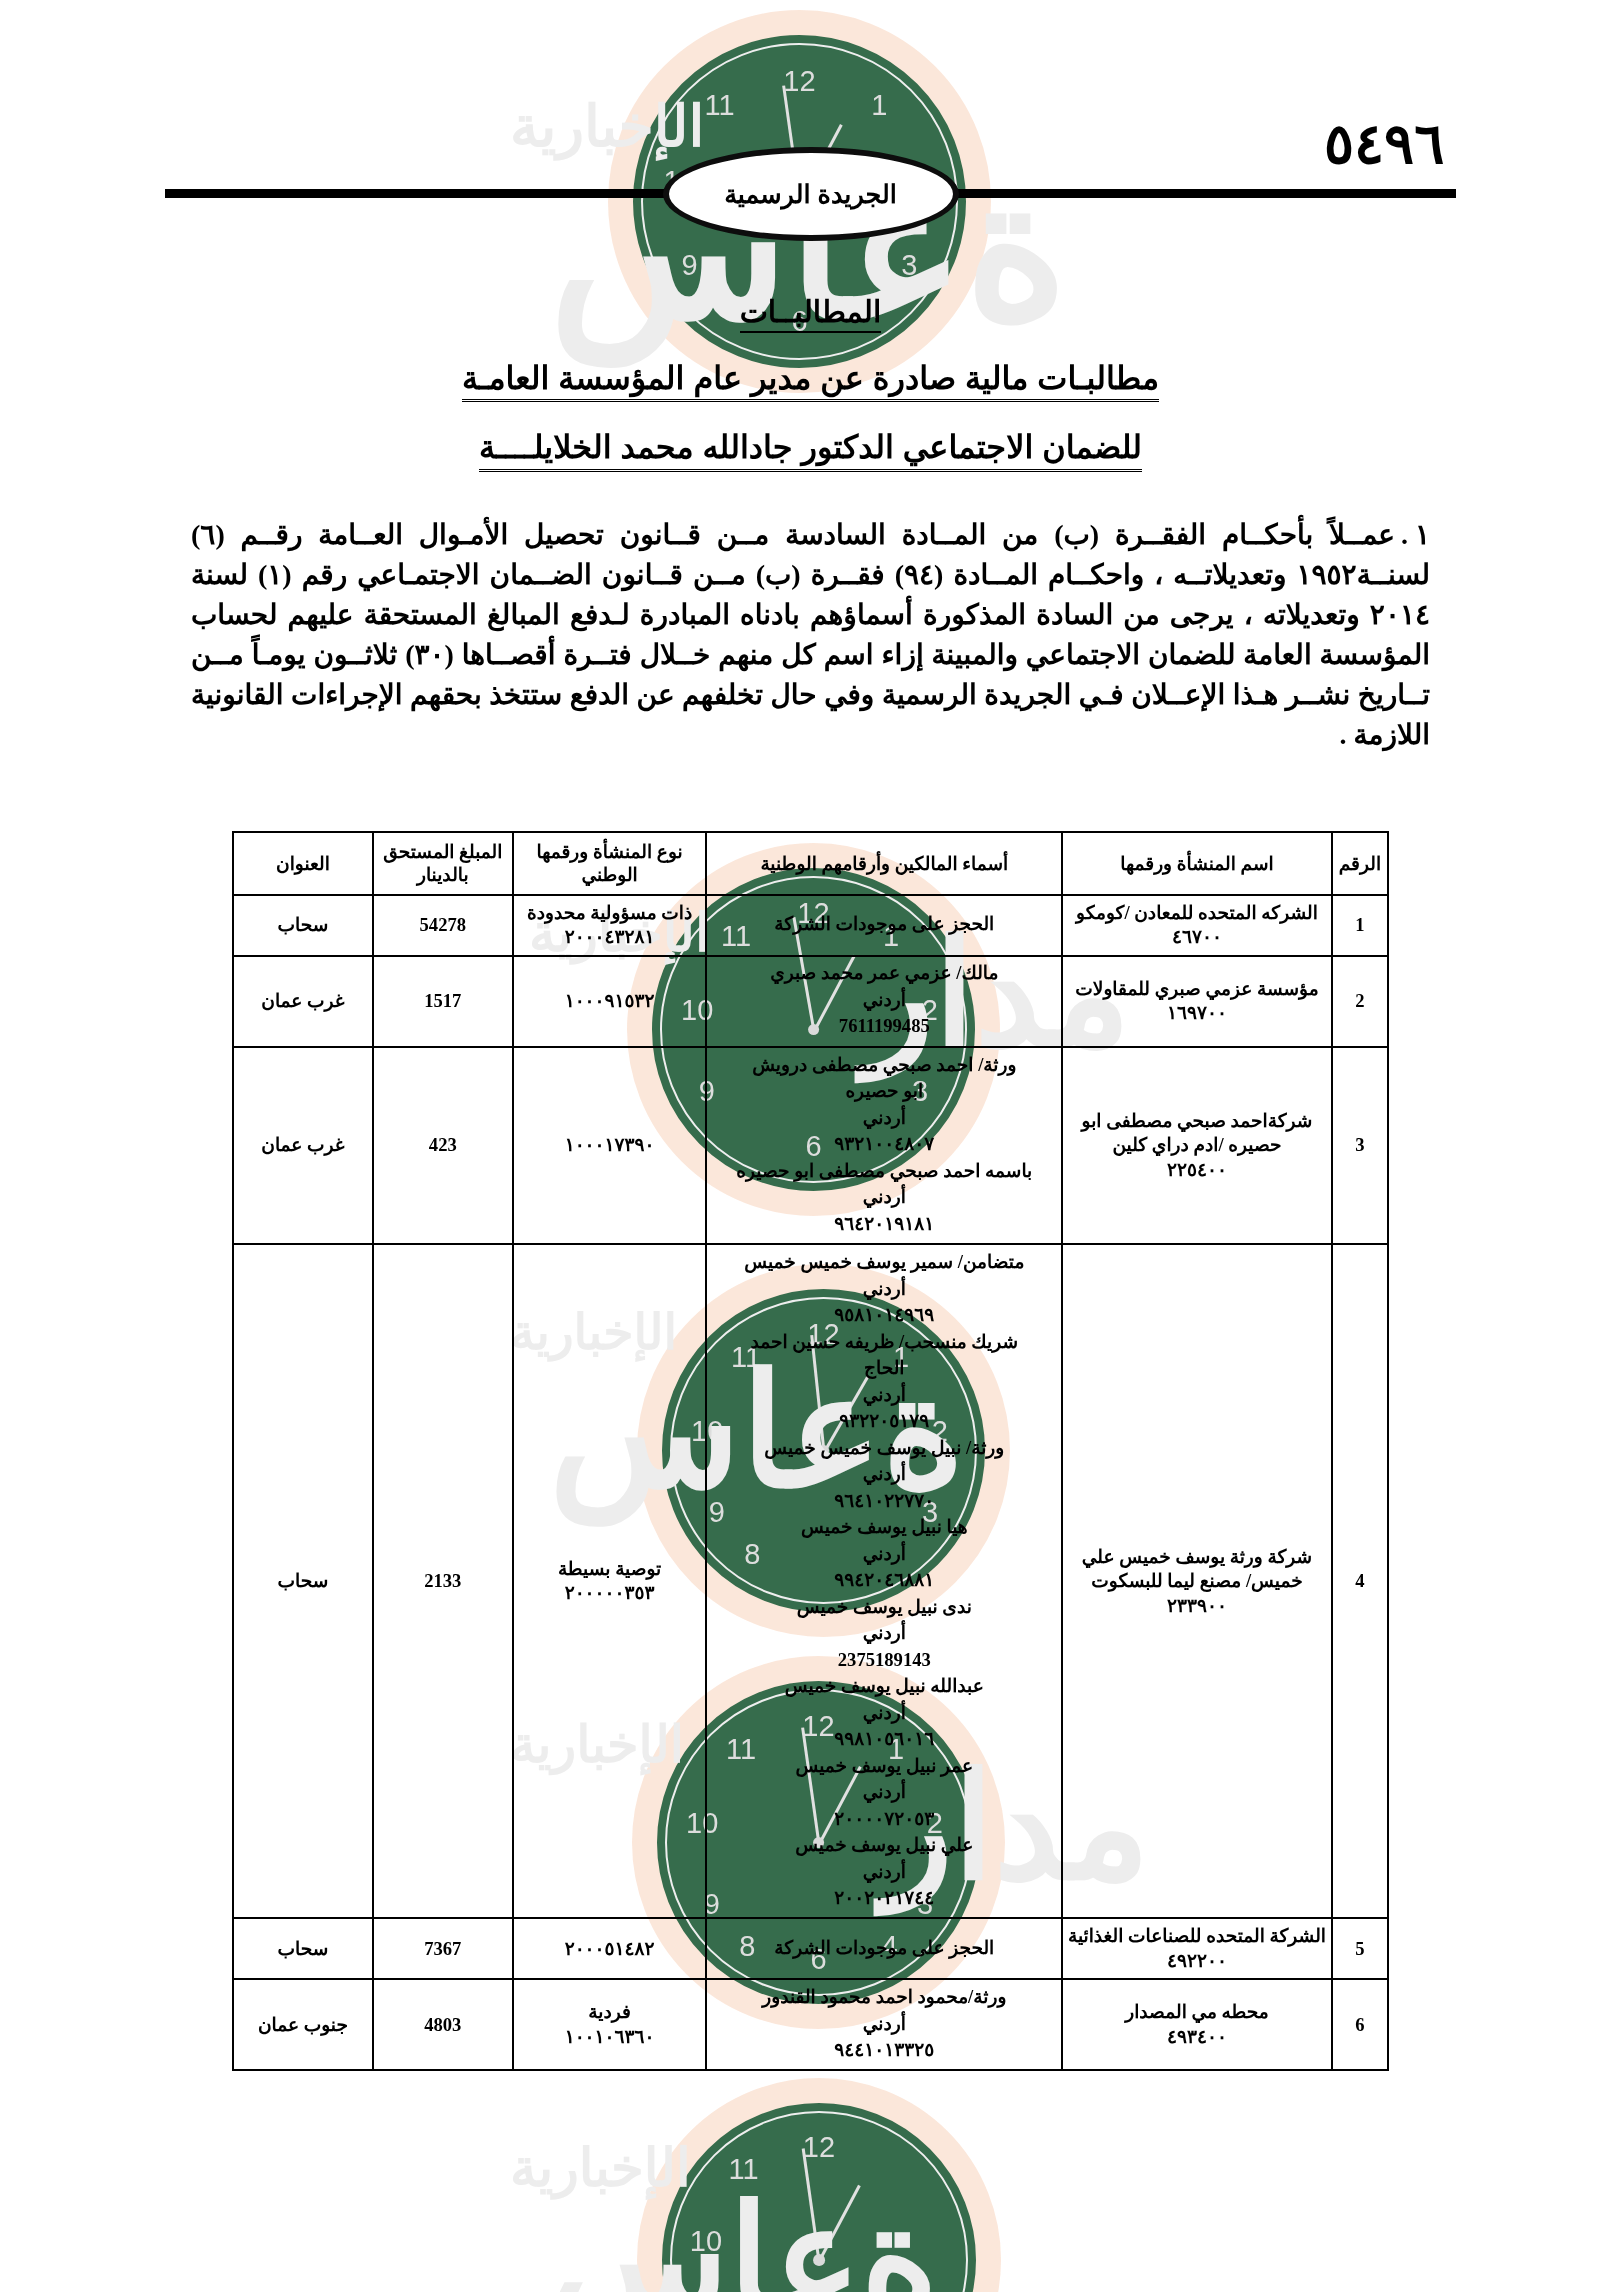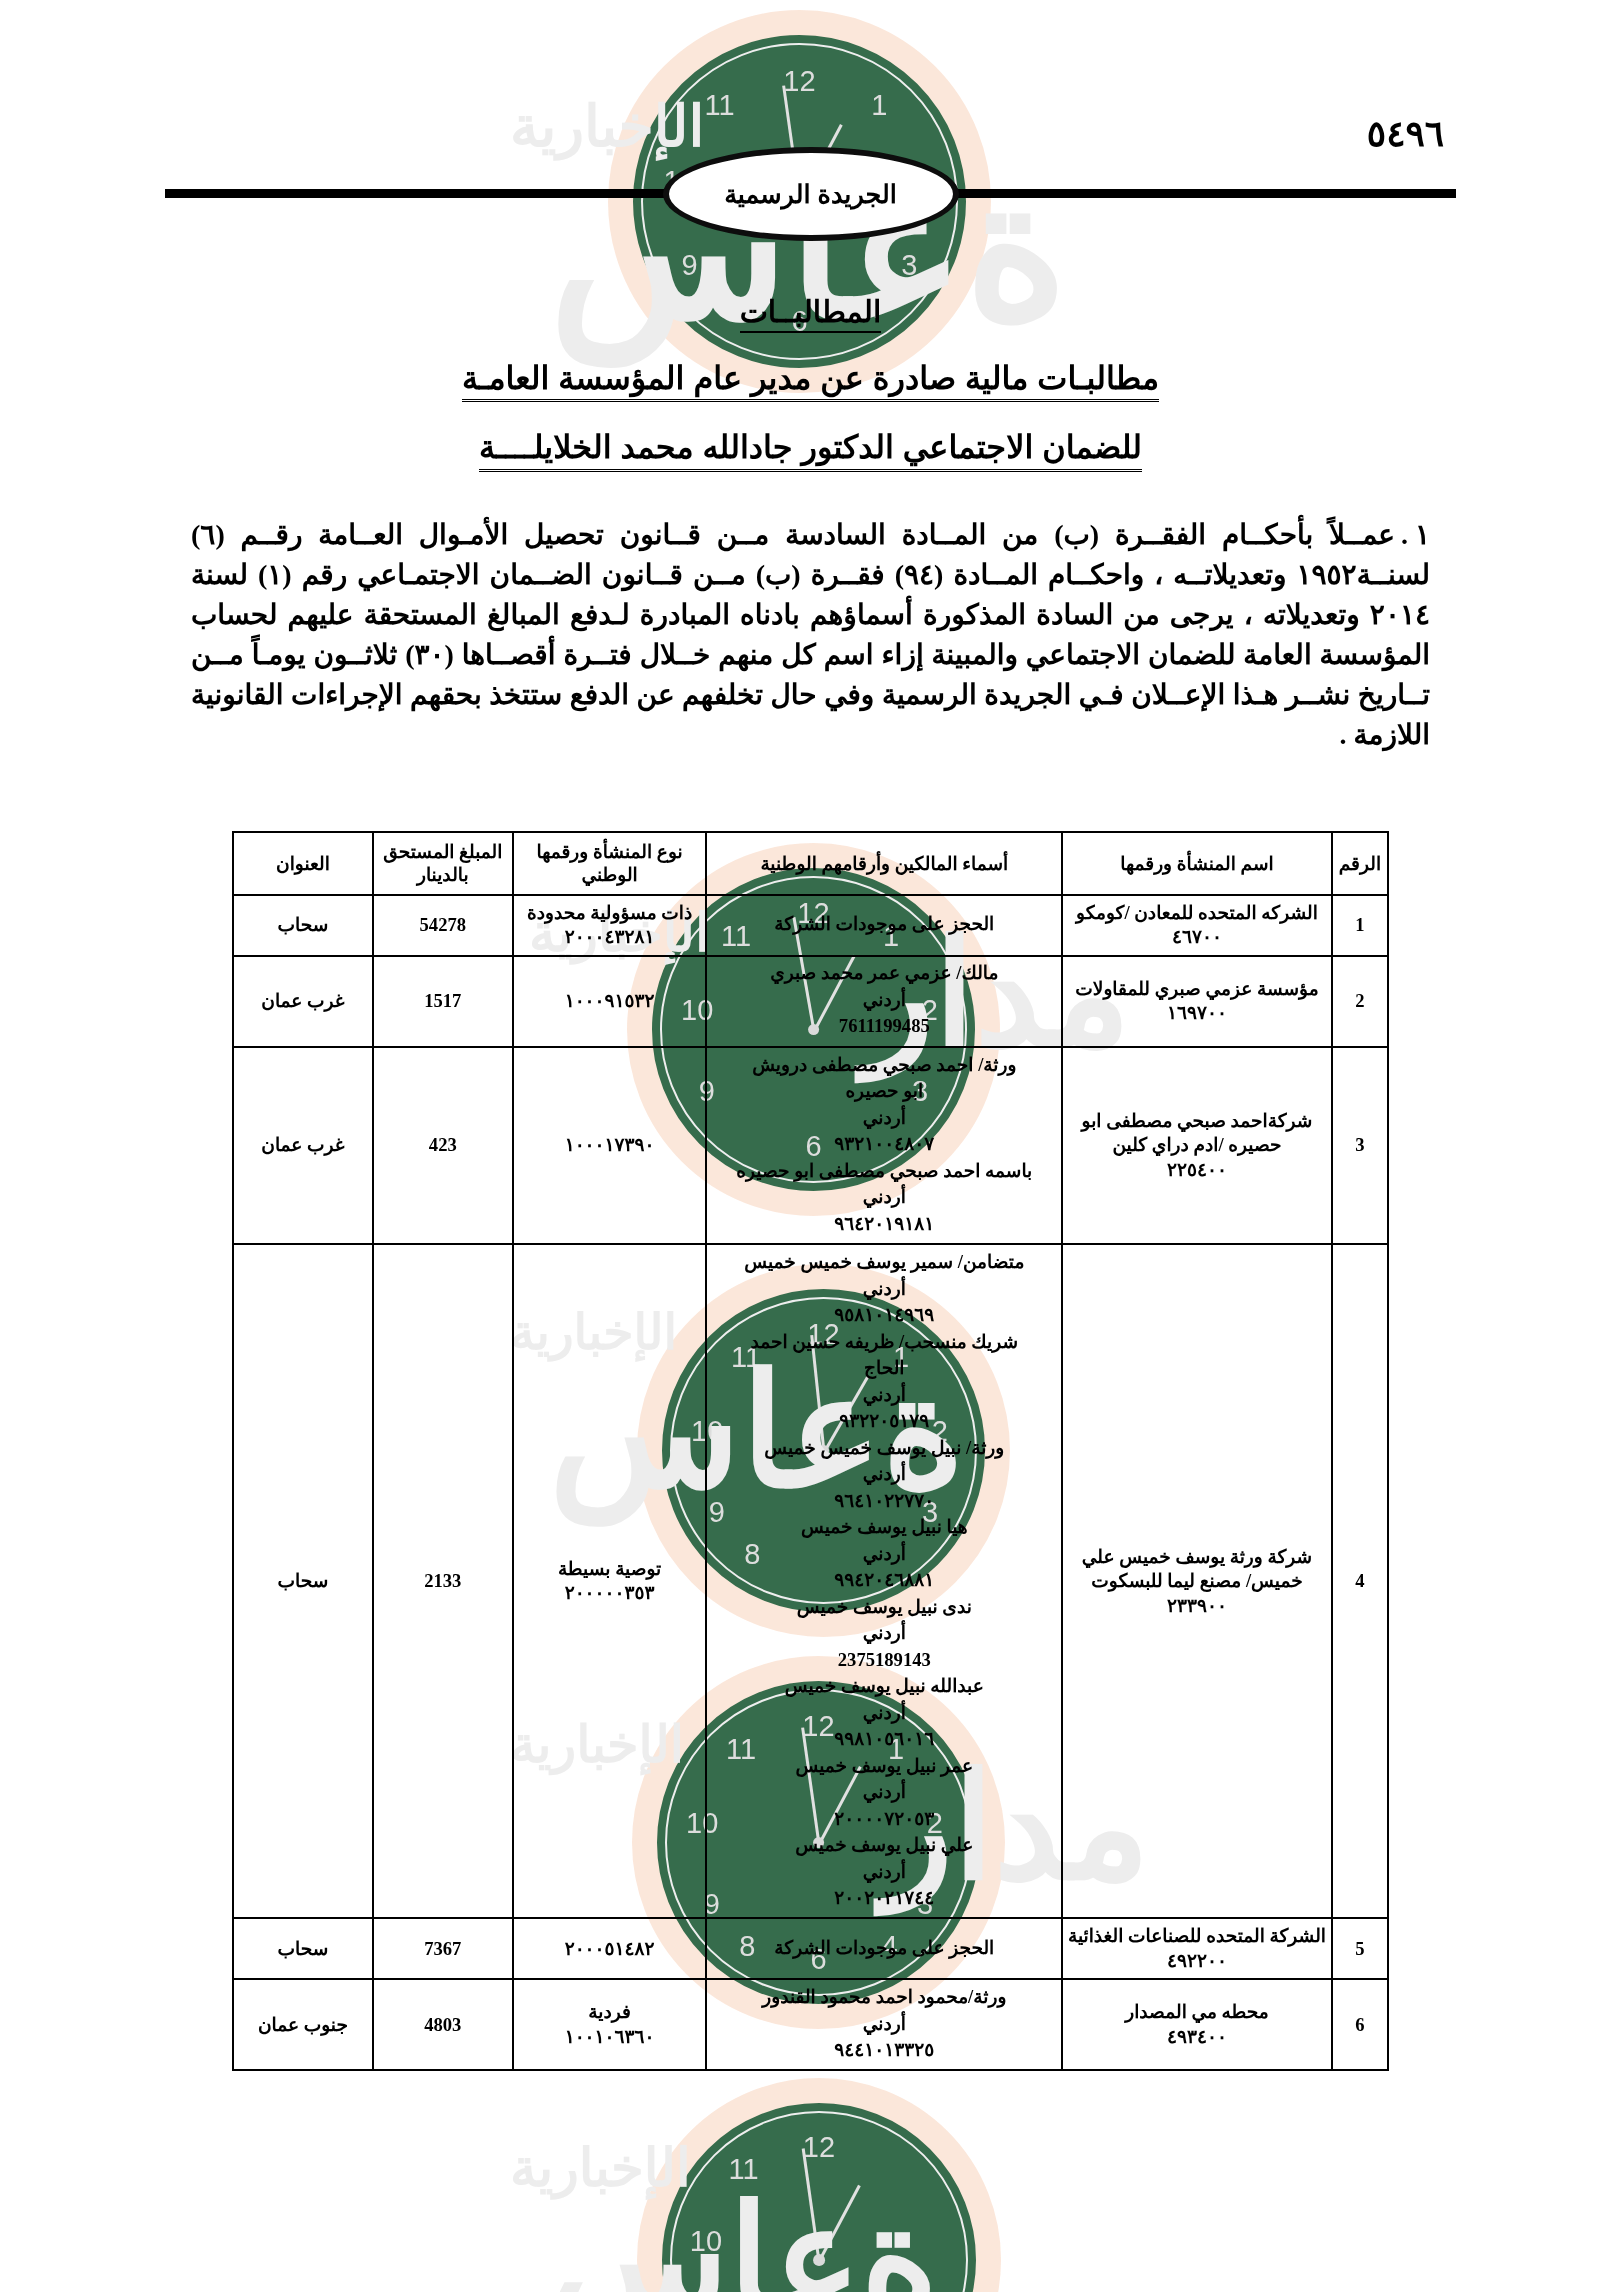--- a/index.html
+++ b/index.html
@@ -91,21 +91,21 @@
     right: 0;
     left: 0;
     height: 8.8px;
     background: #000;
   }
   .page-number {
     position: absolute;
     right: 11.8px;
     top: 0;
     font-family: "Liberation Serif", serif;
-    font-size: 36px;
+    font-size: 56px;
     font-weight: bold;
     letter-spacing: 2px;
     line-height: 1;
   }
   .gazette-oval {
     position: absolute;
     left: 50%;
     transform: translateX(-50%);
     top: 31px;
     width: 284px;

